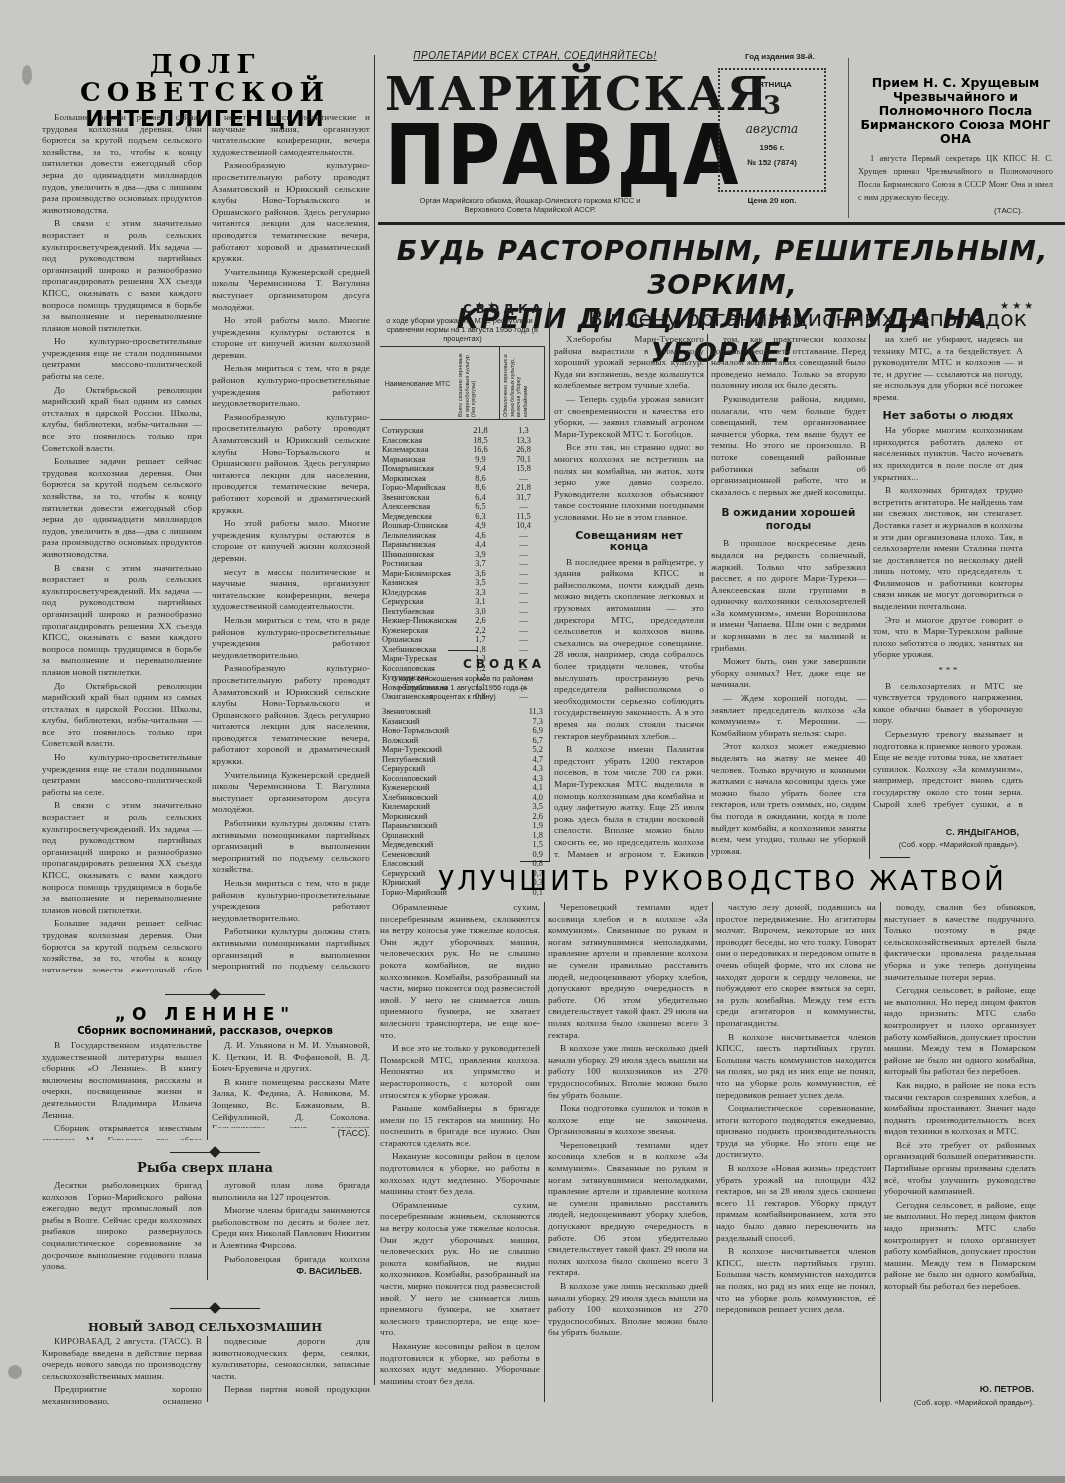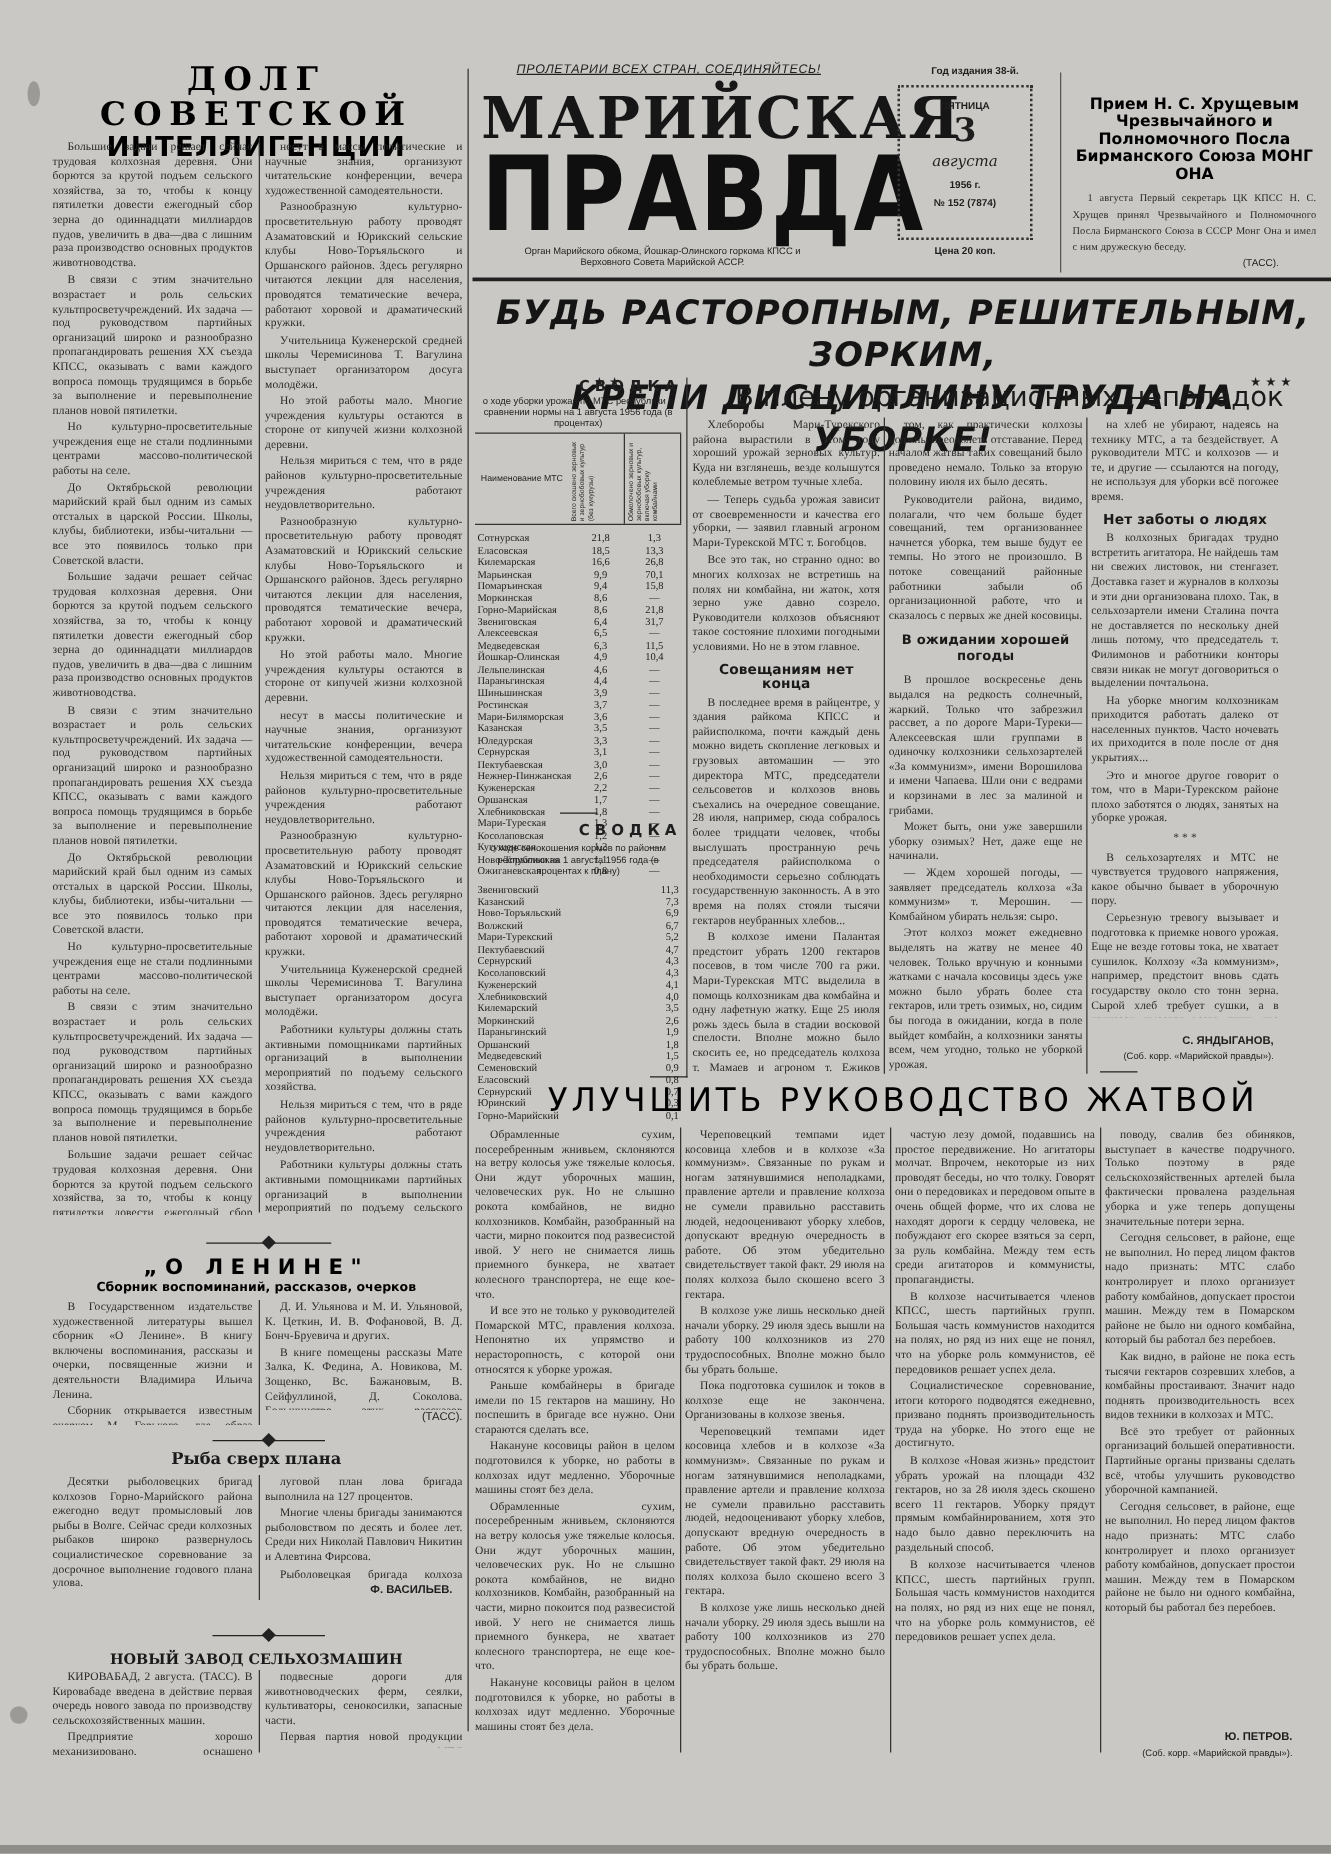--- a/index.html
+++ b/index.html
@@ -419,22 +419,22 @@
   <p>Может быть, они уже завершили уборку озимых? Нет, даже еще не начинали.</p>
   <p>— Ждем хорошей погоды, — заявляет председатель колхоза «За коммунизм» т. Мерошин. — Комбайном убирать нельзя: сыро.</p>
   <p>Этот колхоз может ежедневно выделять на жатву не менее 40 человек. Только вручную и конными жатками с начала косовицы здесь уже можно было убрать более ста гектаров, или треть озимых, но, сидим бы погода в ожидании, когда в поле выйдет комбайн, а колхозники заняты всем, чем угодно, только не уборкой урожая.</p>
 
 </div>
 <div class="vline" style="left:869px;top:334px;height:525px;"></div>
 
 <div class="abs txt" style="left:873px;top:334px;width:150px;height:480px;overflow:hidden;">
   <p>на хлеб не убирают, надеясь на технику МТС, а та бездействует. А руководители МТС и колхозов — и те, и другие — ссылаются на погоду, не используя для уборки всё погожее время.</p>
   <div class="h-art" style="font-size:11px;margin:6px 0 4px;text-indent:0;">Нет заботы о людях</div>
+  <p>На уборке многим колхозникам приходится работать далеко от населенных пунктов. Часто ночевать их приходится в поле после от дня укрытиях...</p>
   <p>В колхозных бригадах трудно встретить агитатора. Не найдешь там ни свежих листовок, ни стенгазет. Доставка газет и журналов в колхозы и эти дни организована плохо. Так, в сельхозартели имени Сталина почта не доставляется по нескольку дней лишь потому, что председатель т. Филимонов и работники конторы связи никак не могут договориться о выделении почтальона.</p>
-  <p>На уборке многим колхозникам приходится работать далеко от населенных пунктов. Часто ночевать их приходится в поле после от дня укрытиях...</p>
   <p>Это и многое другое говорит о том, что в Мари-Турекском районе плохо заботятся о людях, занятых на уборке урожая.</p>
   <div style="text-align:center;text-indent:0;margin:4px 0;">* * *</div>
   <p>В сельхозартелях и МТС не чувствуется трудового напряжения, какое обычно бывает в уборочную пору.</p>
   <p>Серьезную тревогу вызывает и подготовка к приемке нового урожая. Еще не везде готовы тока, не хватает сушилок. Колхозу «За коммунизм», например, предстоит вновь сдать государству около сто тонн зерна. Сырой хлеб требует сушки, а в колхозах имеется всего лишь две устаревших сушилки с пропускной способностью не более 1,5 тонны зерна в сутки. Это явно не обеспечивает своевременного выполнения плана хлебозаготовок. Не лучше положение и в ряде других колхозов, но пока, как это ни странно, у руководителей района озабоченности это не вызывает.</p>
 
 </div>
 <div class="abs signature" style="left:873px;top:827px;width:146px;">С. ЯНДЫГАНОВ,</div>
 <div class="abs" style="left:873px;top:840px;width:146px;text-align:right;font-family:'Liberation Sans',sans-serif;font-size:7.5px;">(Соб. корр. «Марийской правды»).</div>
 
 <div class="hline" style="left:520px;top:861px;width:30px;height:1px;"></div>

